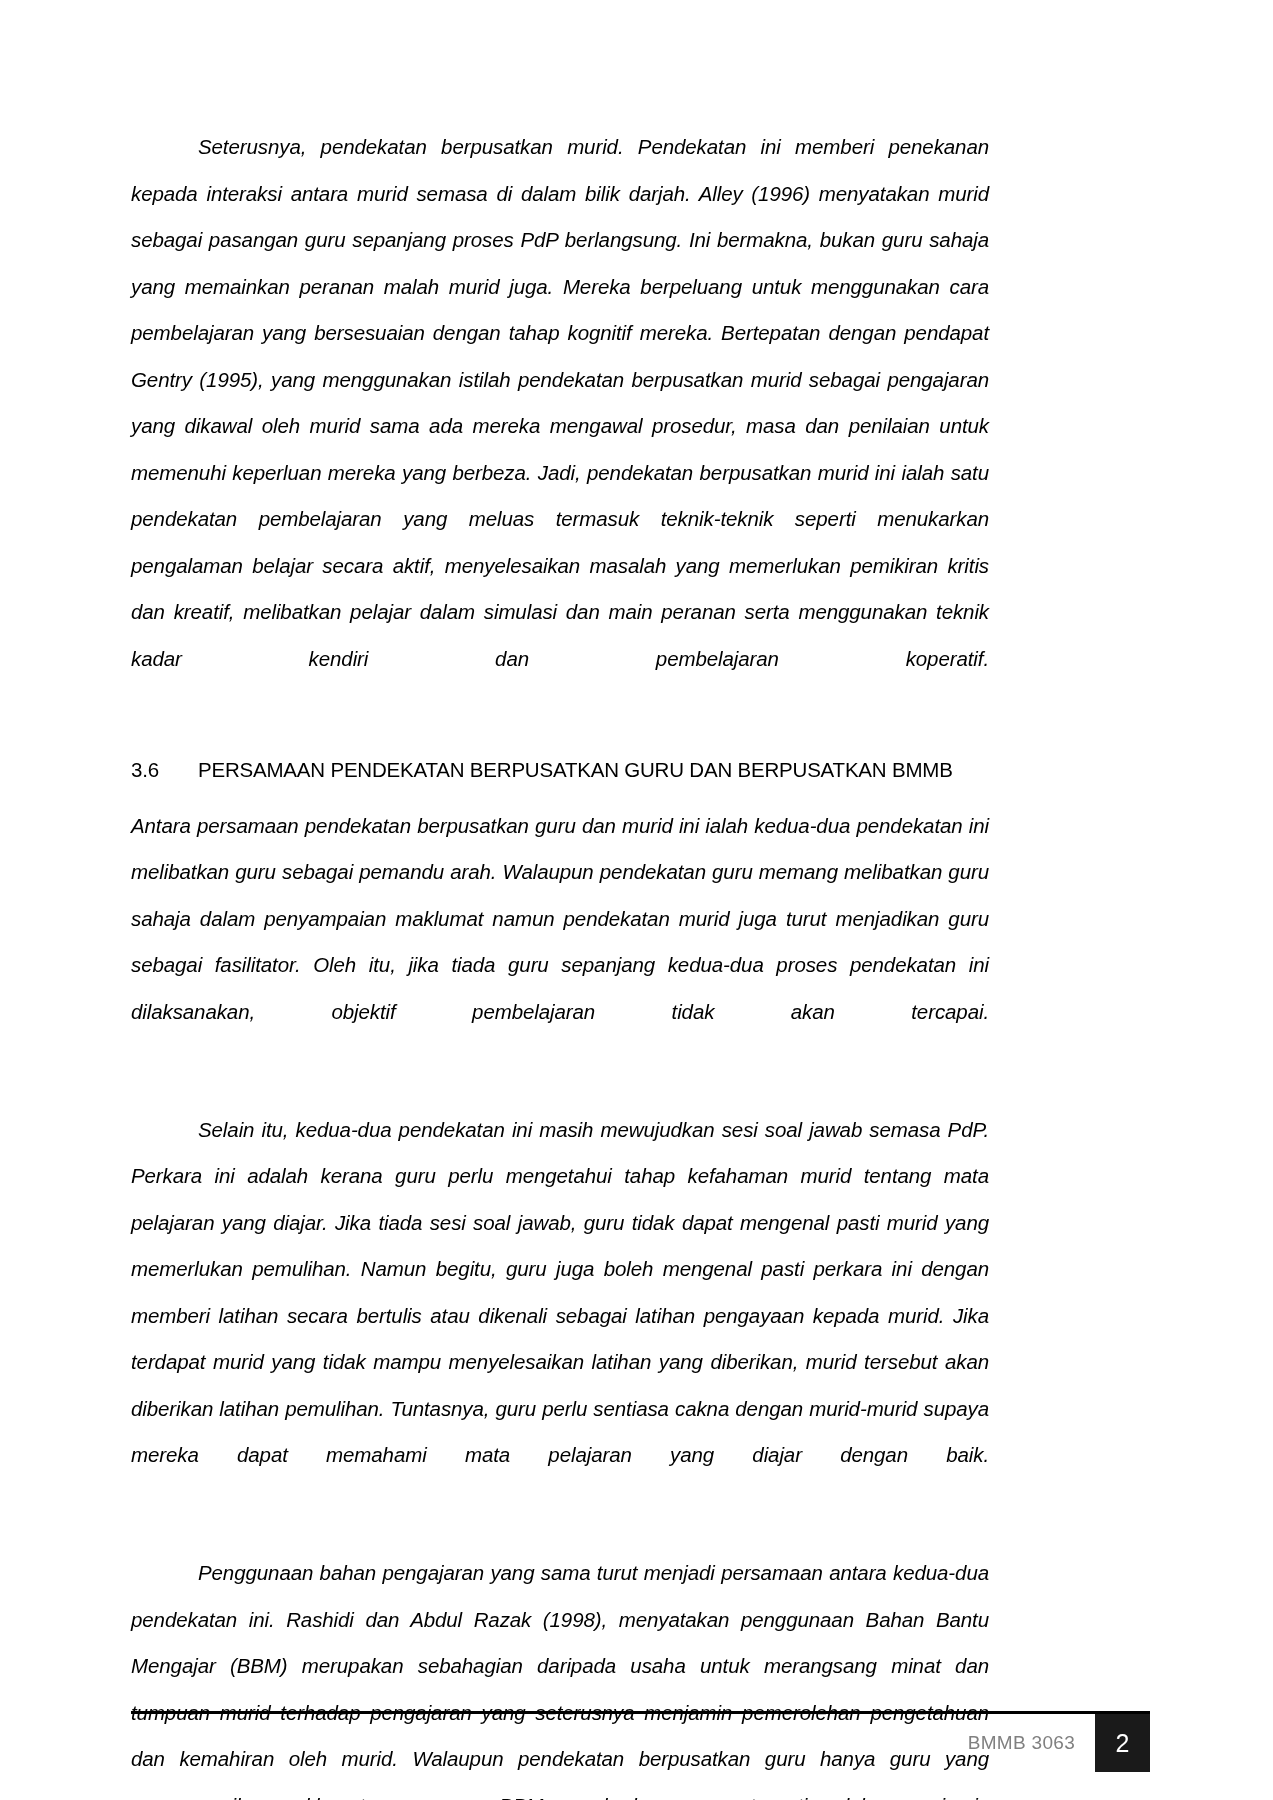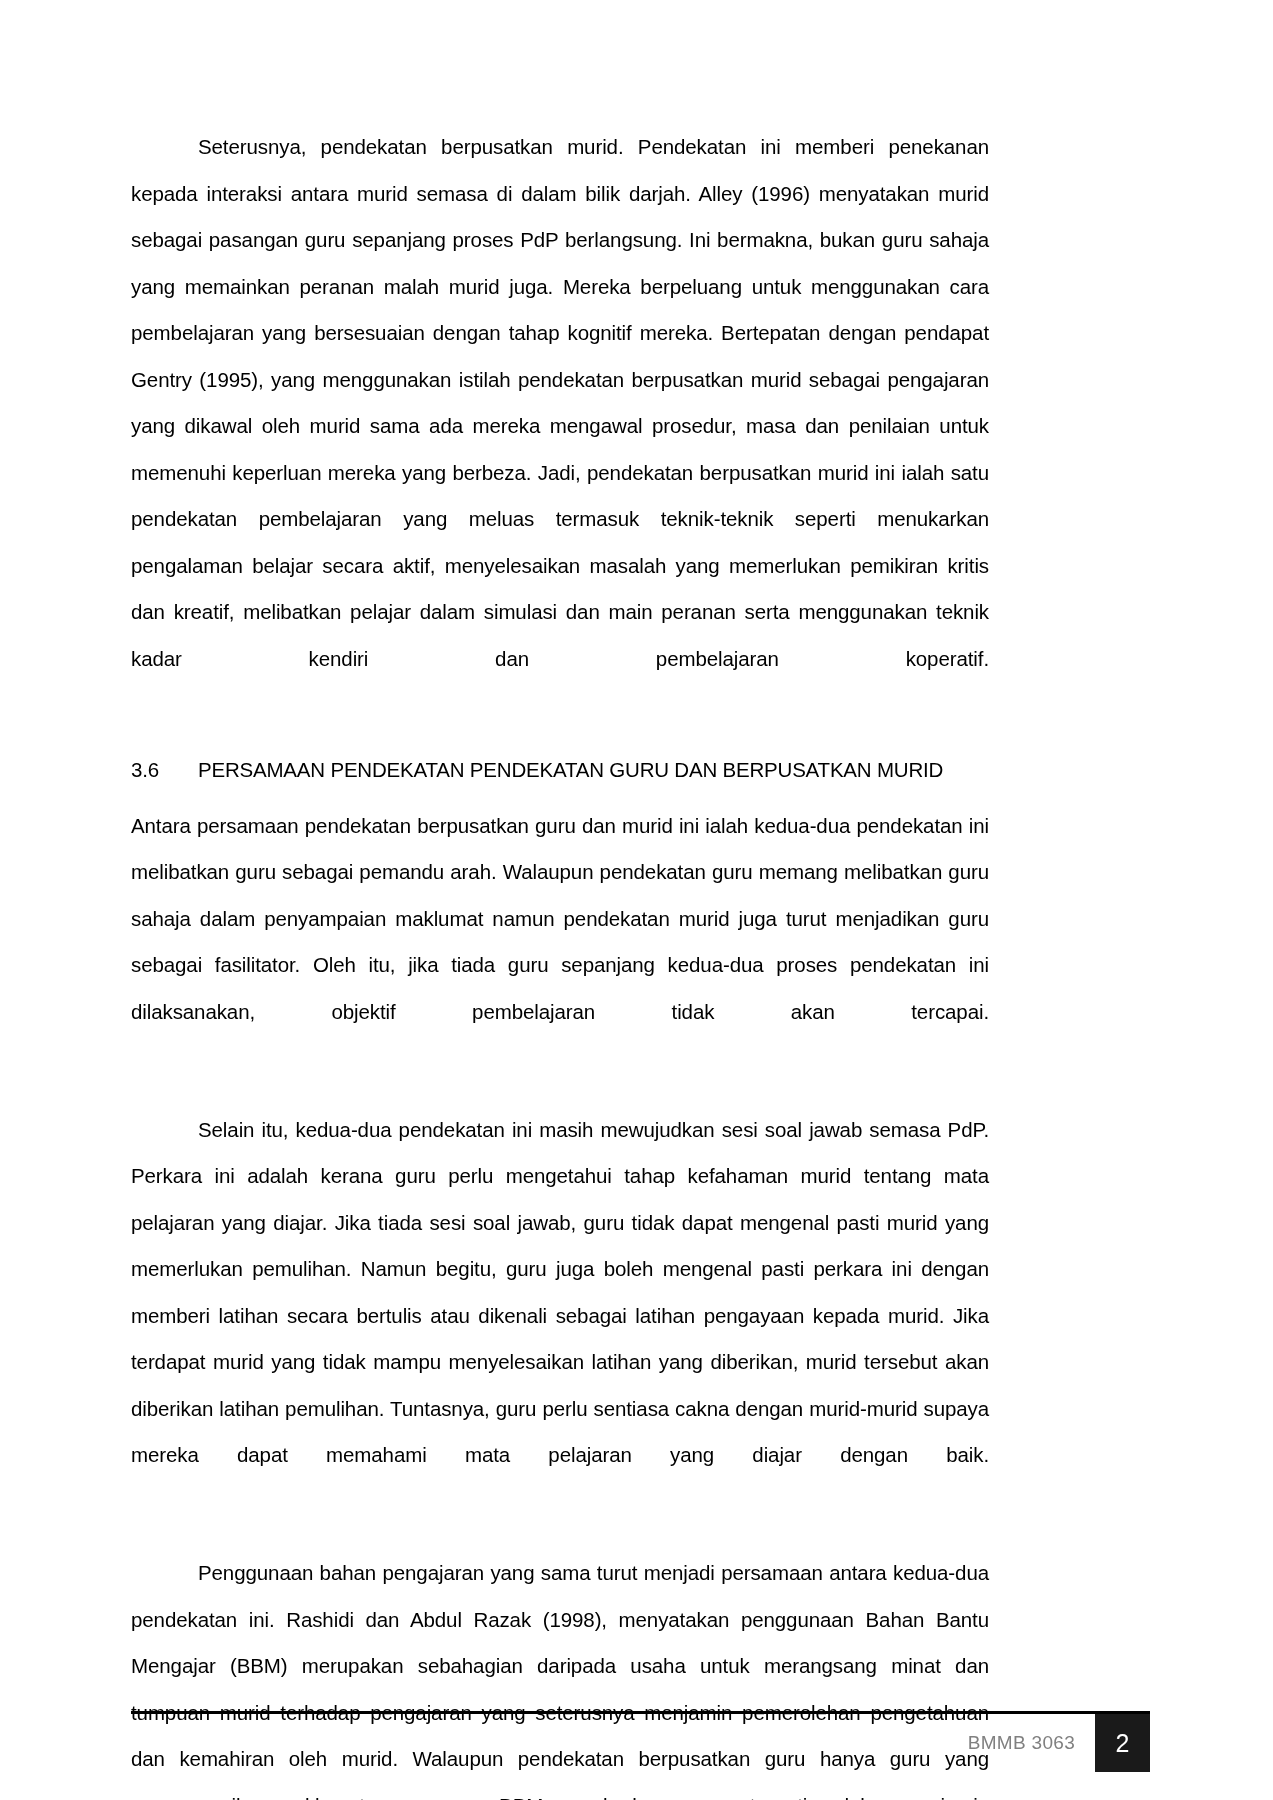--- a/index.html
+++ b/index.html
@@ -27,20 +27,21 @@
     width: 858px;
   }
   p.body-para {
     margin: 0 0 0 0;
     font-size: 20.5px;
     line-height: 46.5px;
     text-align: justify;
     text-justify: inter-word;
     letter-spacing: -0.1px;
     word-spacing: 0px;
+    font-style: italic;
   }
   p.indent {
     text-indent: 67px;
   }
   p.gap-before {
     margin-top: 25px;
   }
   .section-heading {
     margin: 22px 0 14px 0;
     font-size: 20.5px;
@@ -103,21 +104,21 @@
 </head>
 <body>
 
 <div class="page">
 
   <div class="content">
 
     <p class="body-para indent">Seterusnya, pendekatan berpusatkan murid. Pendekatan ini memberi penekanan kepada interaksi antara murid semasa di dalam bilik darjah. Alley (1996) menyatakan murid sebagai pasangan guru sepanjang proses PdP berlangsung. Ini bermakna, bukan guru sahaja yang memainkan peranan malah murid juga. Mereka berpeluang untuk menggunakan cara pembelajaran yang bersesuaian dengan tahap kognitif mereka. Bertepatan dengan pendapat Gentry (1995), yang menggunakan istilah pendekatan berpusatkan murid sebagai pengajaran yang dikawal oleh murid sama ada mereka mengawal prosedur, masa dan penilaian untuk memenuhi keperluan mereka yang berbeza. Jadi, pendekatan berpusatkan murid ini ialah satu pendekatan pembelajaran yang meluas termasuk teknik-teknik seperti menukarkan pengalaman belajar secara aktif, menyelesaikan masalah yang memerlukan pemikiran kritis dan kreatif, melibatkan pelajar dalam simulasi dan main peranan serta menggunakan teknik kadar kendiri dan pembelajaran koperatif.</p>
 
     <h2 class="section-heading">
-      <span class="num">3.6</span><span>PERSAMAAN PENDEKATAN PENDEKATAN GURU DAN BERPUSATKAN MURID</span>
+      <span class="num">3.6</span><span>PERSAMAAN PENDEKATAN BERPUSATKAN GURU DAN BERPUSATKAN BMMB</span>
     </h2>
 
     <p class="body-para">Antara persamaan pendekatan berpusatkan guru dan murid ini ialah kedua-dua pendekatan ini melibatkan guru sebagai pemandu arah. Walaupun pendekatan guru memang melibatkan guru sahaja dalam penyampaian maklumat namun pendekatan murid juga turut menjadikan guru sebagai fasilitator. Oleh itu, jika tiada guru sepanjang kedua-dua proses pendekatan ini dilaksanakan, objektif pembelajaran tidak akan tercapai.</p>
 
     <p class="body-para indent gap-before">Selain itu, kedua-dua pendekatan ini masih mewujudkan sesi soal jawab semasa PdP. Perkara ini adalah kerana guru perlu mengetahui tahap kefahaman murid tentang mata pelajaran yang diajar. Jika tiada sesi soal jawab, guru tidak dapat mengenal pasti murid yang memerlukan pemulihan. Namun begitu, guru juga boleh mengenal pasti perkara ini dengan memberi latihan secara bertulis atau dikenali sebagai latihan pengayaan kepada murid. Jika terdapat murid yang tidak mampu menyelesaikan latihan yang diberikan, murid tersebut akan diberikan latihan pemulihan. Tuntasnya, guru perlu sentiasa cakna dengan murid-murid supaya mereka dapat memahami mata pelajaran yang diajar dengan baik.</p>
 
     <p class="body-para indent gap-before">Penggunaan bahan pengajaran yang sama turut menjadi persamaan antara kedua-dua pendekatan ini. Rashidi dan Abdul Razak (1998), menyatakan penggunaan Bahan Bantu Mengajar (BBM) merupakan sebahagian daripada usaha untuk merangsang minat dan tumpuan murid terhadap pengajaran yang seterusnya menjamin pemerolehan pengetahuan dan kemahiran oleh murid. Walaupun pendekatan berpusatkan guru hanya guru yang menyampaikan maklumat, penggunaan BBM yang berkesan sangat penting dalam menjamin proses PdP menjadi lebih kukuh dan menarik. BBM tidak semestinya perlu dalam bentuk maujud, malah bentuk visual juga sudah mencukupi untuk meningkatkan kefahaman murid. Bertepatan dengan kajian yang dilakukan oleh Sadoski dan Paivio (2001), yang telah</p>
 
   </div>
 

